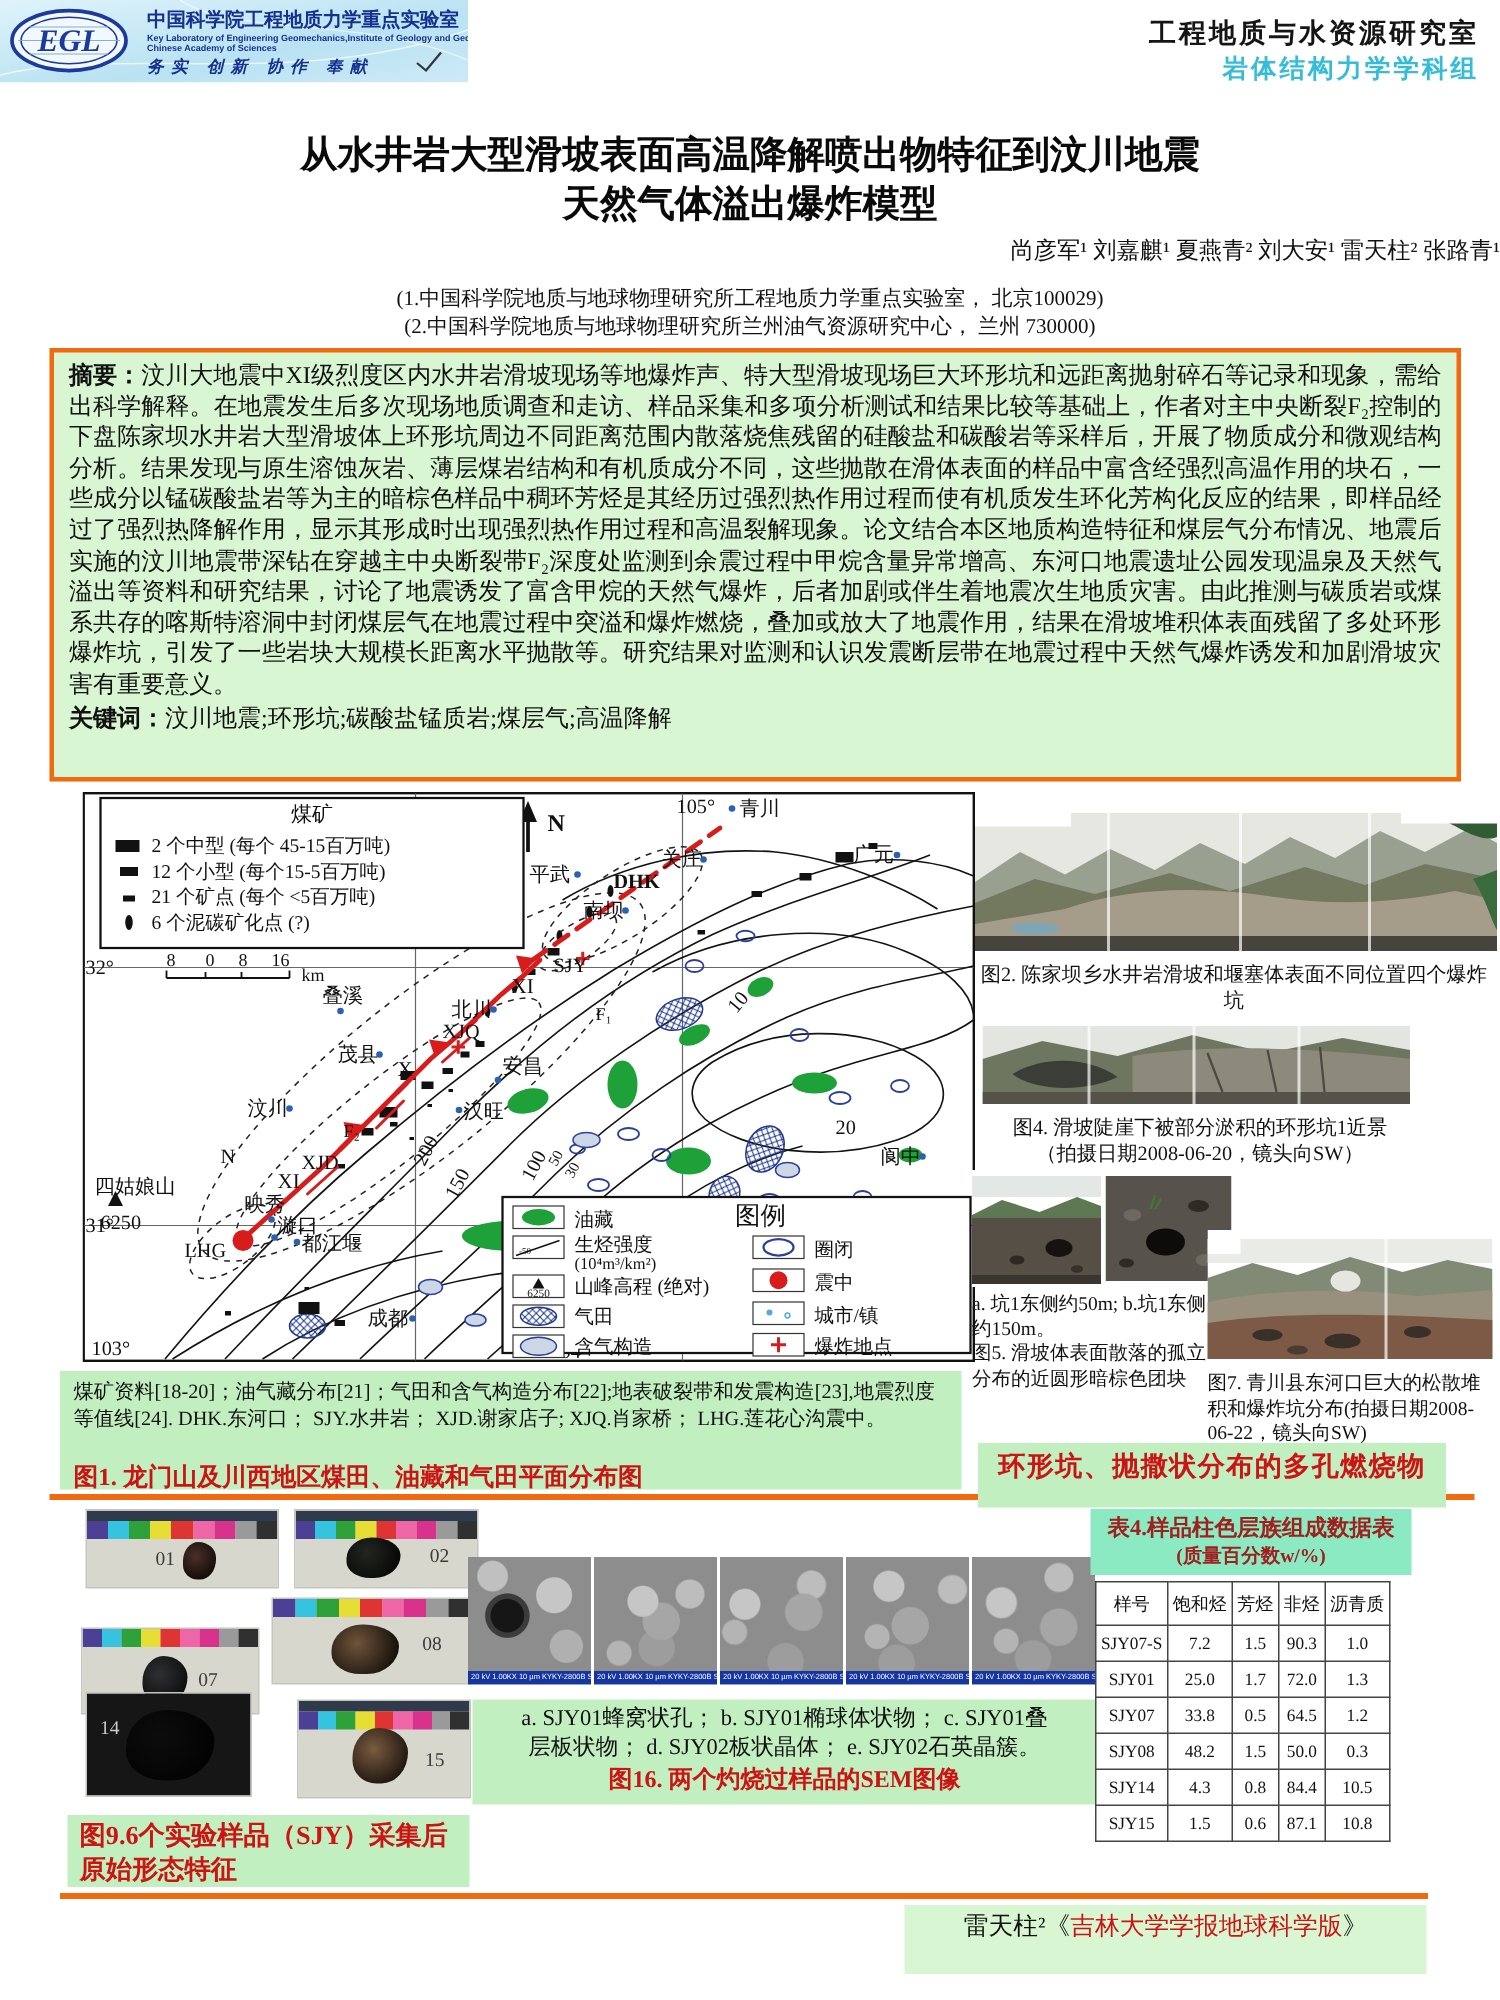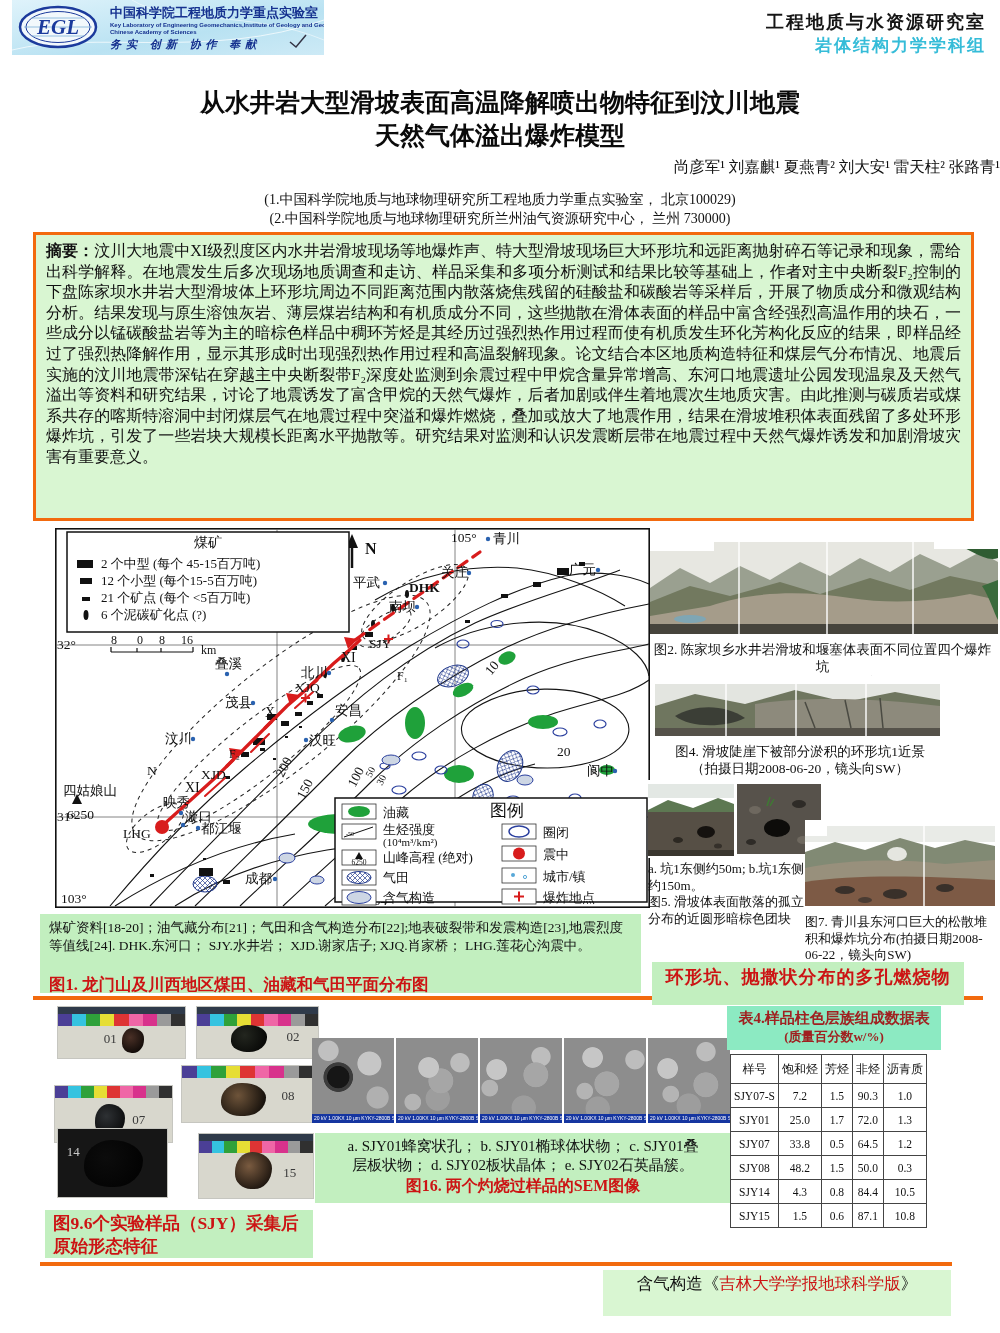--- a/index.html
+++ b/index.html
@@ -6,21 +6,21 @@
     --accent-orange:#f26a0e; --panel-green:#d9f6d2; --caption-green:#c2efbf;
     --caption-red:#cc1414; --mint:#8ceac2; --logo-blue:#1b3a9c; --cyan-text:#35bcd8;
     --map-red:#d81c1c; --table-title-red:#a02020;
   }
   html,body{margin:0;padding:0}
   body{width:1000px;height:1333px;position:relative;background:#fff;
        font-family:"Liberation Serif","DejaVu Serif",serif;color:#111}
   .abs{position:absolute}
   .b{font-weight:bold}
   
-  .banner{left:12px;top:0;width:336px;height:55px}
+  .banner{left:0;top:0;width:336px;height:55px}
   .hdr-right{right:14px;top:10px;text-align:right}
   .hr1{font-weight:bold;font-size:18px;color:#151515;letter-spacing:2px}
   .hr2{font-weight:bold;font-size:17px;color:var(--cyan-text);font-family:"Liberation Sans",sans-serif;letter-spacing:2px}
   
   .main-title{left:0;width:1000px;text-align:center;font-family:Liberation Serif, serif;font-weight:bold;font-size:25px;color:#0a0a0a}
   .t1{top:86px}.t2{top:119px}
   .authors{left:0;top:157px;width:1000px;text-align:right;font-size:15.5px}
   .affils{left:0;top:190px;width:1000px;text-align:center;font-size:14px;line-height:19px}
   
   .abstract{left:33px;top:232px;width:941px;height:289px;background:var(--panel-green);
@@ -136,20 +136,21 @@
   <div class="abs main-title t1">从水井岩大型滑坡表面高温降解喷出物特征到汶川地震</div>
   <div class="abs main-title t2">天然气体溢出爆炸模型</div>
   <div class="abs authors">尚彦军¹ 刘嘉麒¹ 夏燕青² 刘大安¹ 雷天柱² 张路青¹</div>
   <div class="abs affils">
     <div>(1.中国科学院地质与地球物理研究所工程地质力学重点实验室， 北京100029)</div>
     <div>(2.中国科学院地质与地球物理研究所兰州油气资源研究中心， 兰州 730000)</div>
   </div>
 
   <div class="abs abstract">
     <p><span class="b">摘要：</span><span>汶川大地震中XI级烈度区内水井岩滑坡现场等地爆炸声、特大型滑坡现场巨大环形坑和远距离抛射碎石等记录和现象，需给出科学解释。在地震发生后多次现场地质调查和走访、样品采集和多项分析测试和结果比较等基础上，作者对主中央断裂F₂控制的下盘陈家坝水井岩大型滑坡体上环形坑周边不同距离范围内散落烧焦残留的硅酸盐和碳酸岩等采样后，开展了物质成分和微观结构分析。结果发现与原生溶蚀灰岩、薄层煤岩结构和有机质成分不同，这些抛散在滑体表面的样品中富含经强烈高温作用的块石，一些成分以锰碳酸盐岩等为主的暗棕色样品中稠环芳烃是其经历过强烈热作用过程而使有机质发生环化芳构化反应的结果，即样品经过了强烈热降解作用，显示其形成时出现强烈热作用过程和高温裂解现象。论文结合本区地质构造特征和煤层气分布情况、地震后实施的汶川地震带深钻在穿越主中央断裂带F₂深度处监测到余震过程中甲烷含量异常增高、东河口地震遗址公园发现温泉及天然气溢出等资料和研究结果，讨论了地震诱发了富含甲烷的天然气爆炸，后者加剧或伴生着地震次生地质灾害。由此推测与碳质岩或煤系共存的喀斯特溶洞中封闭煤层气在地震过程中突溢和爆炸燃烧，叠加或放大了地震作用，结果在滑坡堆积体表面残留了多处环形爆炸坑，引发了一些岩块大规模长距离水平抛散等。研究结果对监测和认识发震断层带在地震过程中天然气爆炸诱发和加剧滑坡灾害有重要意义。</span></p>
+    <p class="kw"><span class="b">关键词：</span><span>汶川地震;环形坑;碳酸盐锰质岩;煤层气;高温降解</span></p>
   </div>
 
   <div class="abs mapwrap">
     <svg class="map-svg" width="595" height="380" viewBox="0 0 595 380">
       <rect x="0.8" y="0.8" width="593.4" height="378.4" fill="#fff" stroke="#111" stroke-width="1.6"></rect>
 
       <g stroke="#666" stroke-width="0.8">
         <line x1="222" y1="1" x2="222" y2="379"></line>
           <line x1="400" y1="1" x2="400" y2="379"></line>
         <line x1="1" y1="117" x2="594" y2="117"></line>
@@ -686,16 +687,16 @@
           <td>0.6</td>
           <td>87.1</td>
           <td>10.8</td>
         </tr>
       </tbody>
   </table>
 
   <div class="abs rule" style="left:40px;top:1262px;width:912px"></div>
 
   <div class="abs footer">
-    <div><span>含气构造《</span><span class="jr">吉林大学学报地球科学版</span><span>》</span></div>
+    <div><span>雷天柱²《</span><span class="jr">吉林大学学报地球科学版</span><span>》</span></div>
   </div>
 
 </div>
 
 </body></html>

